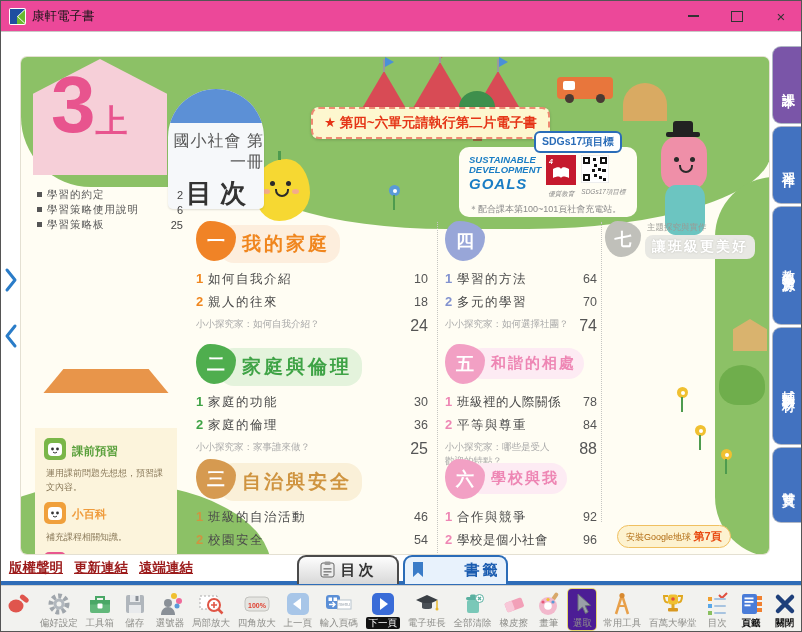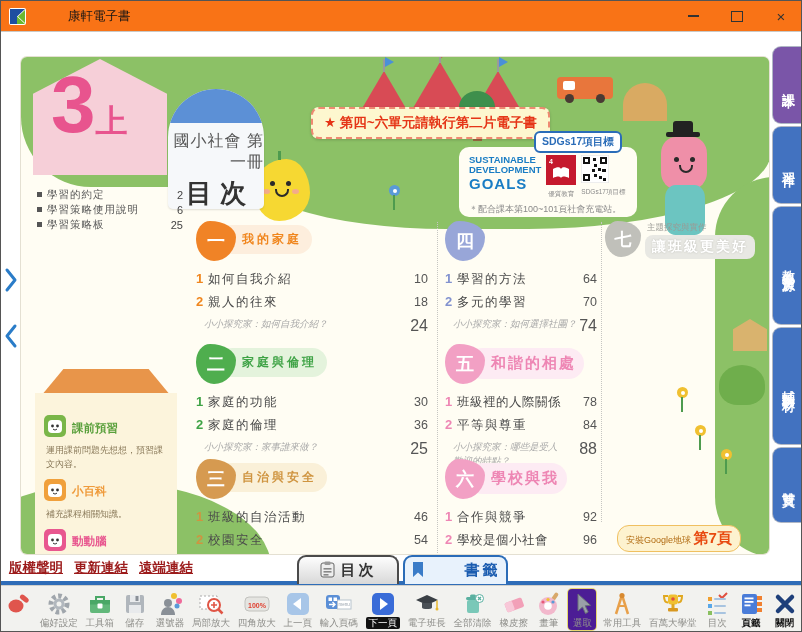--- a/index.html
+++ b/index.html
@@ -1,21 +1,21 @@
 <!DOCTYPE html>
 <html><head>
 <meta charset="utf-8">
 <style>
   html,body{margin:0;padding:0;background:#777;}
   #app{position:relative;width:802px;height:632px;background:#fff;margin:0 auto;
        font-family:"Liberation Sans","DejaVu Sans",sans-serif;overflow:hidden;
        border:1px solid #555;box-sizing:border-box;}
   
-  .titlebar{position:absolute;left:0;top:0;width:802px;height:30px;background:#f97316;
-            border-bottom:1px solid #c9c9c6;display:flex;align-items:center;gap:36px;}
+  .titlebar{position:absolute;left:0;top:0;width:802px;height:30px;background:#ec4899;
+            border-bottom:1px solid #c9c9c6;display:flex;align-items:center;}
   .titlebar .logo{margin:0 6px 0 8px;display:flex;}
   .titlebar .wtitle{font-size:12.5px;color:#151515;}
   .winbtns{margin-left:auto;display:flex;height:30px;}
   .wbtn{width:44px;height:30px;display:flex;align-items:center;justify-content:center;color:#333;}
   .wbtn .minbar{width:11px;height:2px;background:#333;}
   .wbtn .maxbox{width:10px;height:9px;border:1.5px solid #333;}
   .wbtn.close{font-size:15px;}
   
   .chev{position:absolute;left:2px;width:16px;height:26px;cursor:pointer;}
   .chev.r{top:266px}.chev.l{top:322px}
@@ -78,21 +78,21 @@
   .arch-cap{height:34px;background:#5c90d6;border-radius:48px 48px 0 0;}
   .book-label{margin-top:8px;text-align:right;font-size:16px;color:#555;letter-spacing:1px;}
   .toc-big{margin-top:3px;text-align:center;font-size:26px;font-weight:800;color:#333;letter-spacing:8px;text-indent:8px;}
   
   .banner{position:absolute;left:290px;top:50px;background:#fdf7cf;border:2px dashed #ef8a72;
         border-radius:8px;padding:5px 11px;color:#e53517;font-weight:bold;font-size:13.5px;
         white-space:nowrap;box-shadow:0 1px 3px rgba(0,0,0,.18);z-index:6;}
   .sdg-card{position:absolute;left:438px;top:90px;width:178px;height:70px;background:#fffdf3;border-radius:10px;z-index:4;}
   .sdgs-badge{position:absolute;left:513px;top:74px;background:#fff;border:2px solid #2a6cb8;border-radius:6px;
         padding:2px 6px;color:#2a6cb8;font-size:10.5px;font-weight:bold;z-index:6;}
-  .sdg-row{position:absolute;left:448px;top:98px;display:flex;gap:5px;align-items:flex-start;z-index:6;}
+  .sdg-row{position:absolute;left:448px;top:98px;display:flex;gap:5px;align-items:flex-start;z-index:6;font-style:italic;}
   .sdg-logo{color:#1a7dc4;font-weight:800;line-height:1.08;}
   .sdg-logo .l1,.sdg-logo .l2{font-size:9.5px;display:block;}
   .sdg-logo .l3{font-size:15px;display:block;letter-spacing:1px;}
   .sdg-cap{font-size:6.5px;color:#8a8a8a;text-align:center;margin-top:1px;}
   .sdg-note{position:absolute;left:448px;top:146px;font-size:9px;color:#8a8a8a;z-index:6;}
   
   .front{position:absolute;left:16px;top:130px;width:146px;z-index:6;}
   .frow{display:flex;align-items:center;height:15px;font-size:10.5px;color:#555;letter-spacing:1px;}
   .frow .sq{width:5px;height:5px;background:#555;margin-right:5px;flex:none;}
   .frow .fp{margin-left:auto;color:#444;font-size:11px;letter-spacing:0;}
@@ -102,55 +102,55 @@
   .col2{left:424px;width:152px;}
   .sep{position:absolute;border-left:1px dotted #c6c6c2;z-index:2;}
   .sep1{left:416px;top:165px;height:335px;}
   .sep2{left:580px;top:165px;height:300px;}
   .u{position:absolute;left:0;width:100%;}
   .u .hdr{position:relative;height:46px;}
   .badge{position:absolute;left:0;top:0;width:40px;height:40px;background:var(--c);color:#fff;
         font-weight:800;font-size:18px;display:flex;align-items:center;justify-content:center;
         border-radius:35% 65% 55% 45%/45% 40% 60% 55%;z-index:2;}
   .pill{position:absolute;left:22px;top:4px;background:var(--bg);color:var(--t);border-radius:16px;
-        padding:6px 10px 6px 24px;font-weight:800;font-size:12px;letter-spacing:3px;white-space:nowrap;}
+        padding:6px 10px 6px 24px;font-weight:800;font-size:19px;letter-spacing:3px;white-space:nowrap;}
   .col2 .pill{font-size:15px;letter-spacing:2px;padding-right:8px;}
   .lessons{margin-top:4px;}
   .lrow{display:flex;align-items:baseline;height:23px;cursor:pointer;}
   .lrow .ln{color:var(--t);font-weight:800;font-size:13px;width:12px;flex:none;}
   .lrow .lt{font-size:12.5px;color:#4a4a4a;letter-spacing:1.5px;}
   .lrow .lp{margin-left:auto;font-size:12.5px;color:#555;letter-spacing:0;}
   .xrow{display:flex;align-items:flex-start;cursor:pointer;}
-  .xrow .xt{font-size:9.5px;color:#a9a9a9;margin-left:8px;line-height:1.5;font-style:italic;}
+  .xrow .xt{font-size:9.5px;color:#a9a9a9;margin-left:0;line-height:1.5;}
   .xrow .xp{margin-left:auto;font-size:16px;color:#555;flex:none;}
   .u1{--c:#f08326;--bg:#fdeedd;--t:#f0861e;top:0;}
   .u2{--c:#4fae4e;--bg:#e4f3dc;--t:#3fa346;top:123px;}
   .u3{--c:#d69a50;--bg:#faf0d8;--t:#cf9440;top:238px;}
   .u4{--c:#98a6d8;--bg:#edf0fa;--t:#8292cf;top:0;}
   .u5{--c:#f2a0c4;--bg:#fdebf3;--t:#ee86b4;top:123px;}
   .u6{--c:#f2a0c4;--bg:#fdebf3;--t:#ee86b4;top:238px;}
   .unit7{position:absolute;left:584px;top:164px;width:162px;z-index:5;display:flex;gap:4px;}
   .badge7{width:36px;height:36px;background:#c0c0ba;color:#fff;font-weight:800;font-size:17px;
         display:flex;align-items:center;justify-content:center;border-radius:35% 65% 55% 45%/45% 40% 60% 55%;flex:none;}
   .u7sub{font-size:8.5px;color:#9a9a95;margin:1px 0 1px 2px;}
   .u7pill{background:#e8e8e3;border-radius:8px;padding:3px 7px;color:#fff;font-weight:800;font-size:14px;
         letter-spacing:2px;text-shadow:0 0 2px #b9b9b2;white-space:nowrap;}
   
   .legend{position:absolute;left:14px;top:312px;width:142px;z-index:5;}
   .roof{height:24px;background:#e8954a;clip-path:polygon(6% 100%,20% 0,80% 0,94% 100%);}
-  .hbody{background:#fcf4dc;border-radius:0 0 8px 8px;padding:22px 9px 8px;}
+  .hbody{background:#fcf4dc;border-radius:0 0 8px 8px;padding:10px 9px 8px;margin-top:35px;}
   .lentry{margin-bottom:7px;}
   .lhead{display:flex;align-items:center;gap:6px;}
   .ltitle{font-weight:800;font-size:11.5px;}
   .lt0 .ltitle{color:#5aa03c;}.lt1 .ltitle{color:#ef9b3c;}.lt2 .ltitle{color:#e8578f;}
   .ldesc{font-size:9px;color:#8a7a5a;line-height:1.55;margin:3px 0 0 2px;}
   
   .gpill{position:absolute;left:596px;top:468px;background:#fdf2cf;border:1.5px solid #f0c060;
         border-radius:12px;padding:3px 8px;font-size:9px;color:#b06a10;white-space:nowrap;z-index:6;}
-  .gpill b{color:#e84a10;font-size:15px;}
+  .gpill b{color:#e84a10;font-size:11px;}
   
   .links{position:absolute;left:8px;top:558px;display:flex;gap:11px;z-index:8;}
   .links a{color:#9c1b1b;font-weight:bold;font-size:13.5px;text-decoration:underline;cursor:pointer;}
   .btab{position:absolute;top:554px;height:27px;border-radius:9px 9px 0 0;display:flex;align-items:center;
         justify-content:center;gap:6px;font-weight:800;font-size:15px;letter-spacing:3px;cursor:pointer;z-index:8;}
   .btab.toc{left:296px;width:98px;background:linear-gradient(#fdfdfd,#d8d8d8);border:2px solid #4a4a4a;border-bottom:none;color:#333;}
   .btab.bmk{left:402px;width:101px;background:#e8f2fc;border:2px solid #2a6cb8;border-bottom:none;color:#1a5cb0;gap:40px;}
   .blueline{position:absolute;left:0;top:580px;width:802px;height:4px;background:#2f6db8;z-index:7;}
   
   .toolbar{position:absolute;left:0;top:584px;width:802px;height:48px;background:#f2f2ef;border-top:1px solid #d0d0cc;

